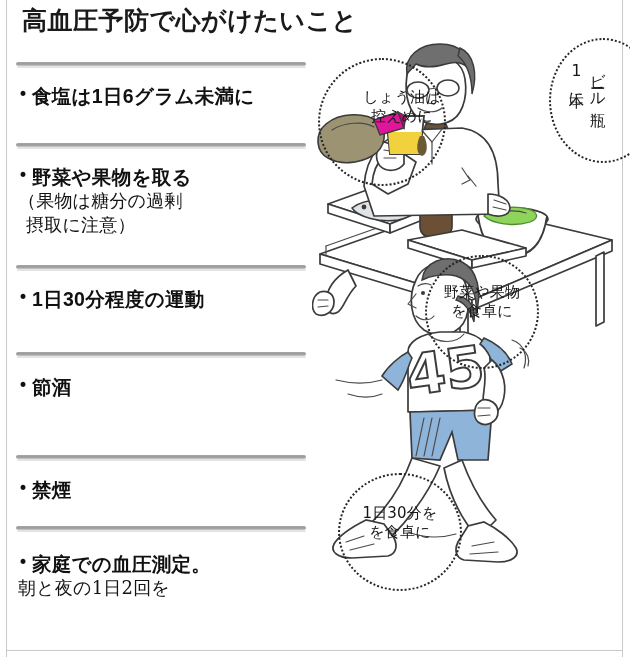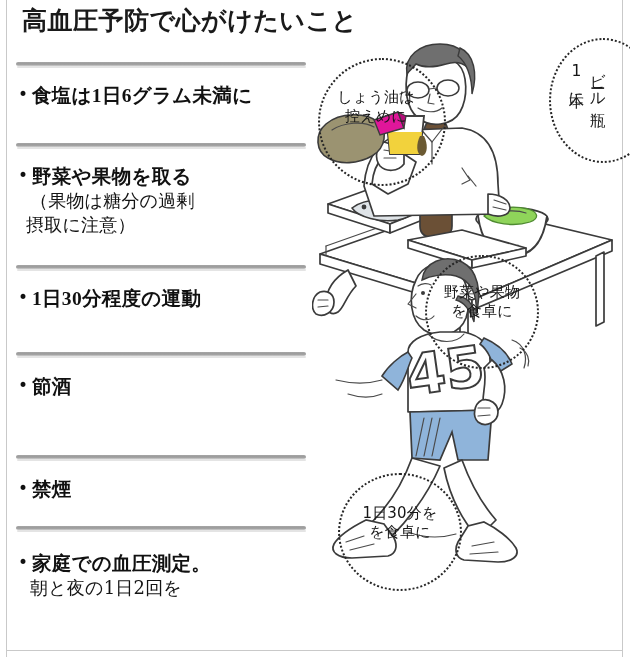--- a/index.html
+++ b/index.html
@@ -74,34 +74,33 @@
     align-items: flex-start;
   }
   .bullet-dot {
     flex: 0 0 auto;
     width: 14px;
     font-size: 17px;
     line-height: 1.25;
     color: #111111;
   }
   .bullet-main {
-    font-family: Liberation Serif, serif;
+    font-family: Liberation Sans, sans-serif;
     font-weight: bold;
     font-size: 19.5px;
     line-height: 1.25;
     letter-spacing: 0.3px;
     white-space: nowrap;
   }
   .bullet-sub {
     font-family: "DejaVu Serif", "Liberation Serif", serif;
     font-weight: normal;
     font-size: 18px;
     line-height: 1.3;
     letter-spacing: 0.2px;
-    margin-left: 12px;
     white-space: nowrap;
     color: #141414;
   }
   .bullet-sub.indent2 { margin-left: 8px; }
 
   
   .art {
     position: absolute;
     left: 312px;
     top: 8px;
@@ -374,21 +373,21 @@
         <path class="lnt" d="M 200 332 C 212 336, 216 348, 212 360"></path>
         <path class="lnt" d="M 208 340 C 216 344, 218 352, 216 358"></path>
         <path class="lnt" d="M 24 372 C 40 376, 56 376, 70 372"></path>
         <path class="lnt" d="M 36 386 C 48 390, 60 390, 70 386"></path>
         <path class="lnt" d="M 96 524 C 112 530, 130 530, 144 526"></path>
       </g>
     </svg>
   </div>
 
   <div class="bubble" style="left:318px; top:58px; width:128px; height:128px;"></div>
-  <div class="bubble-text" style="left:316px; top:88px; width:120px;">しょう油は
+  <div class="bubble-text" style="left:342px; top:88px; width:120px;">しょう油は
 控えめに</div>
 
   <div class="bubble" style="left:549px; top:38px; width:108px; height:125px;"></div>
   <div class="bubble-text-vertical" style="left:566px; top:62px; height:86px;">
     <span class="vcol">ビール瓶</span>
     <span class="vcol">1本に</span>
   </div>
 
   <div class="bubble" style="left:425px; top:255px; width:114px; height:114px;"></div>
   <div class="bubble-text" style="left:428px; top:283px; width:108px;">野菜や果物

